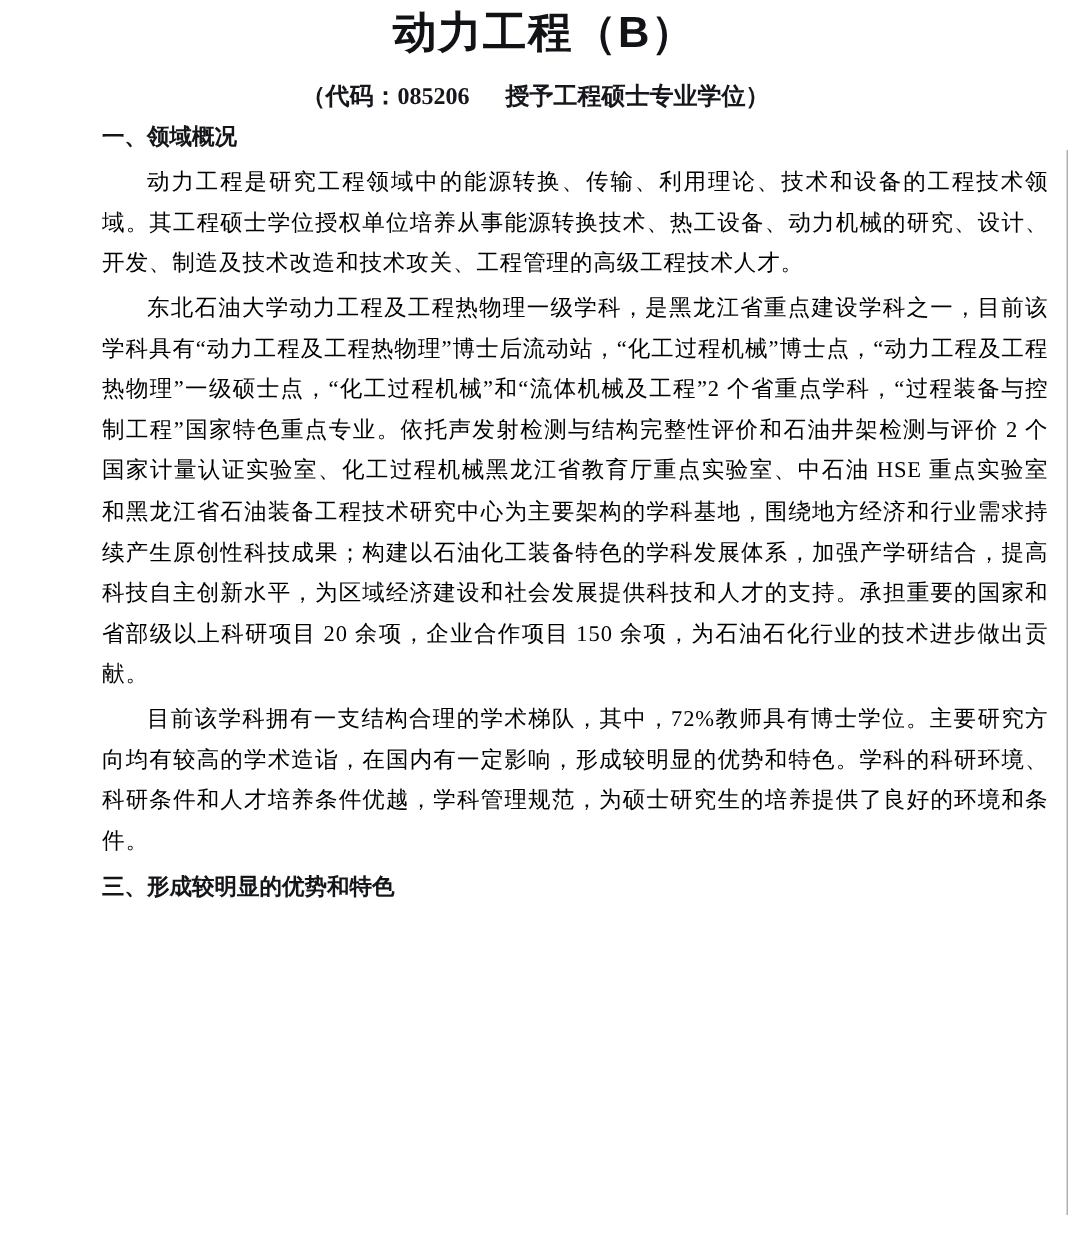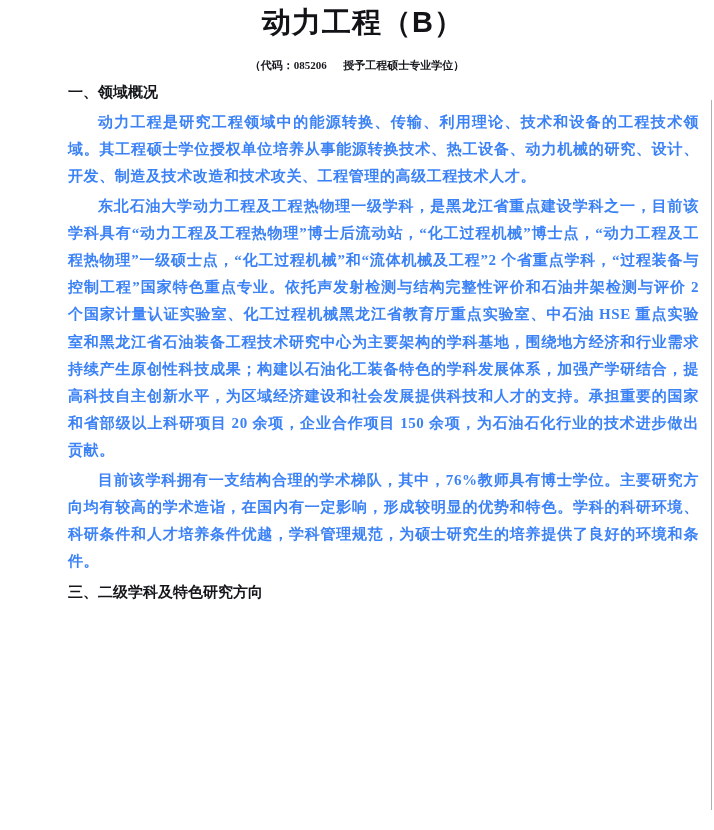--- a/index.html
+++ b/index.html
@@ -29,21 +29,21 @@
     font-size: 29px;
     line-height: 38px;
     letter-spacing: 1px;
     color: #111317;
     padding-left: 12px;
   }
   .doc-subtitle {
     margin-top: 14px;
     font-family: "Liberation Serif", serif;
     font-weight: bold;
-    font-size: 11px;
+    font-size: 16px;
     line-height: 20px;
     white-space: pre;
     color: #15171c;
   }
   main.doc-body {
     padding: 0 15px 0 68px;
   }
   .section-heading {
     margin: 6px 0 6px;
     font-family: "Liberation Sans", sans-serif;
@@ -52,22 +52,21 @@
     line-height: 22px;
     color: #14161a;
   }
   .para {
     margin: 0 0 2px;
     font-size: 15px;
     line-height: 27.2px;
     letter-spacing: 0.6px;
     text-align: justify;
     text-indent: 2em;
-    color: #3b82f6;
-    font-weight: bold;
+    color: #000000;
   }
   .edge-line {
     position: absolute;
     left: 711px;
     top: 100px;
     width: 1px;
     height: 710px;
     background: #b0b0b0;
   }
 </style>
@@ -79,22 +78,22 @@
   <header class="doc-header">
     <h1 class="doc-title">动力工程（B）</h1>
     <div class="doc-subtitle">（代码：085206      授予工程硕士专业学位）</div>
   </header>
 
   <main class="doc-body">
 
     <h2 class="section-heading">一、领域概况</h2>
     <p class="para">动力工程是研究工程领域中的能源转换、传输、利用理论、技术和设备的工程技术领域。其工程硕士学位授权单位培养从事能源转换技术、热工设备、动力机械的研究、设计、开发、制造及技术改造和技术攻关、工程管理的高级工程技术人才。</p>
     <p class="para">东北石油大学动力工程及工程热物理一级学科，是黑龙江省重点建设学科之一，目前该学科具有“动力工程及工程热物理”博士后流动站，“化工过程机械”博士点，“动力工程及工程热物理”一级硕士点，“化工过程机械”和“流体机械及工程”2 个省重点学科，“过程装备与控制工程”国家特色重点专业。依托声发射检测与结构完整性评价和石油井架检测与评价 2 个国家计量认证实验室、化工过程机械黑龙江省教育厅重点实验室、中石油 HSE 重点实验室和黑龙江省石油装备工程技术研究中心为主要架构的学科基地，围绕地方经济和行业需求持续产生原创性科技成果；构建以石油化工装备特色的学科发展体系，加强产学研结合，提高科技自主创新水平，为区域经济建设和社会发展提供科技和人才的支持。承担重要的国家和省部级以上科研项目 20 余项，企业合作项目 150 余项，为石油石化行业的技术进步做出贡献。</p>
-    <p class="para">目前该学科拥有一支结构合理的学术梯队，其中，76%教师具有博士学位。主要研究方向均有较高的学术造诣，在国内有一定影响，形成较明显的优势和特色。学科的科研环境、科研条件和人才培养条件优越，学科管理规范，为硕士研究生的培养提供了良好的环境和条件。</p>
+    <p class="para">目前该学科拥有一支结构合理的学术梯队，其中，72%教师具有博士学位。主要研究方向均有较高的学术造诣，在国内有一定影响，形成较明显的优势和特色。学科的科研环境、科研条件和人才培养条件优越，学科管理规范，为硕士研究生的培养提供了良好的环境和条件。</p>
 
 
-    <h2 class="section-heading">三、二级学科及特色研究方向</h2>
+    <h2 class="section-heading">三、形成较明显的优势和特色</h2>
 
   </main>
 
   <div class="edge-line"></div>
 
 </div>
 
 </body></html>

